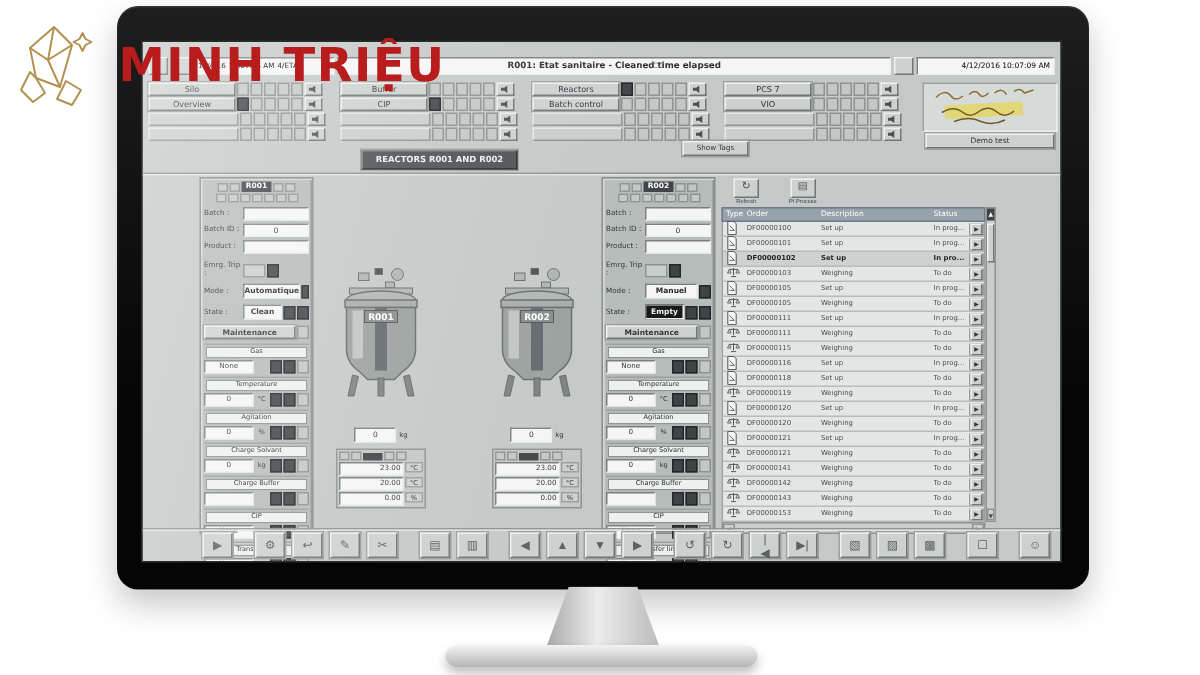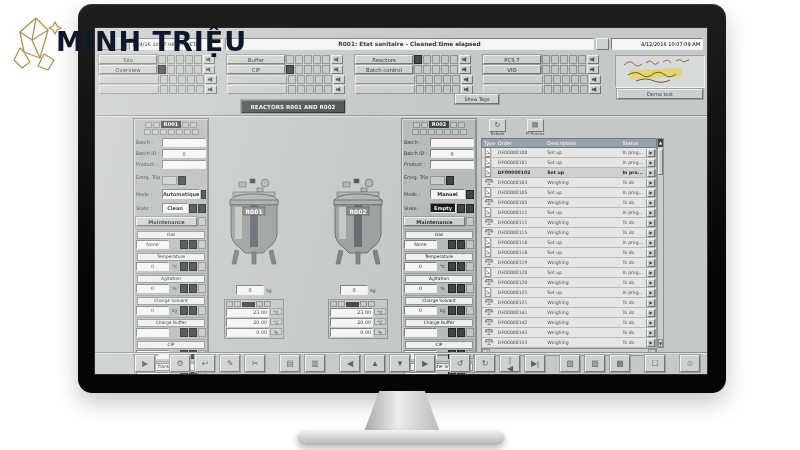--- a/index.html
+++ b/index.html
@@ -13,21 +13,21 @@
           overflow:hidden;outline:1px solid #2a2d2c;}
   .screen::after{content:"";position:absolute;inset:0;pointer-events:none;
           background:linear-gradient(105deg,rgba(255,255,255,.28) 0%,rgba(255,255,255,.10) 30%,rgba(255,255,255,0) 55%);}
   .stand-neck{position:absolute;left:364px;top:391px;width:76px;height:41px;
           background:linear-gradient(90deg,#a9a9a9,#ececec 45%,#bcbcbc);
           clip-path:polygon(20% 0,80% 0,100% 100%,0 100%);}
   .stand-base{position:absolute;left:297px;top:430px;width:208px;height:15px;border-radius:10px/8px;
           background:linear-gradient(180deg,#f3f3f3,#b3b3b3);box-shadow:0 4px 7px rgba(0,0,0,.25);}
   
   .wm{position:absolute;left:8px;top:8px;z-index:50;}
-  .wm-text{position:absolute;left:48px;top:18px;font-size:27px;font-weight:bold;color:#0f172a;
+  .wm-text{position:absolute;left:71px;top:18px;font-size:31px;font-weight:bold;color:#b91c1c;
            letter-spacing:1px;white-space:nowrap;}
   
   .btn{background:#ccd1cf;border:1px solid;border-color:#eef0ef #70757a #70757a #eef0ef;
        box-shadow:0 0 0 1px #9aa09e;color:#2f3436;font-family:inherit;padding:0;cursor:default;}
   .btn.dark{background:#4b5053;color:#eef0ef;border-color:#7c8184 #26292b #26292b #7c8184;}
   .fldin{background:#f4f5f4;border:1px solid;border-color:#7b807e #eef0ef #eef0ef #7b807e;
        color:#303537;display:inline-flex;align-items:center;overflow:hidden;}
   .msq{width:6px;height:7px;background:#3f4447;border:1px solid #23272a;display:inline-block;}
   .lsq{width:6px;height:7px;background:#c3c8c6;border:1px solid #8d9391;display:inline-block;}
   .hr{position:absolute;left:0;width:612px;border-top:1px solid #8d9391;border-bottom:1px solid #dfe2e1;}

